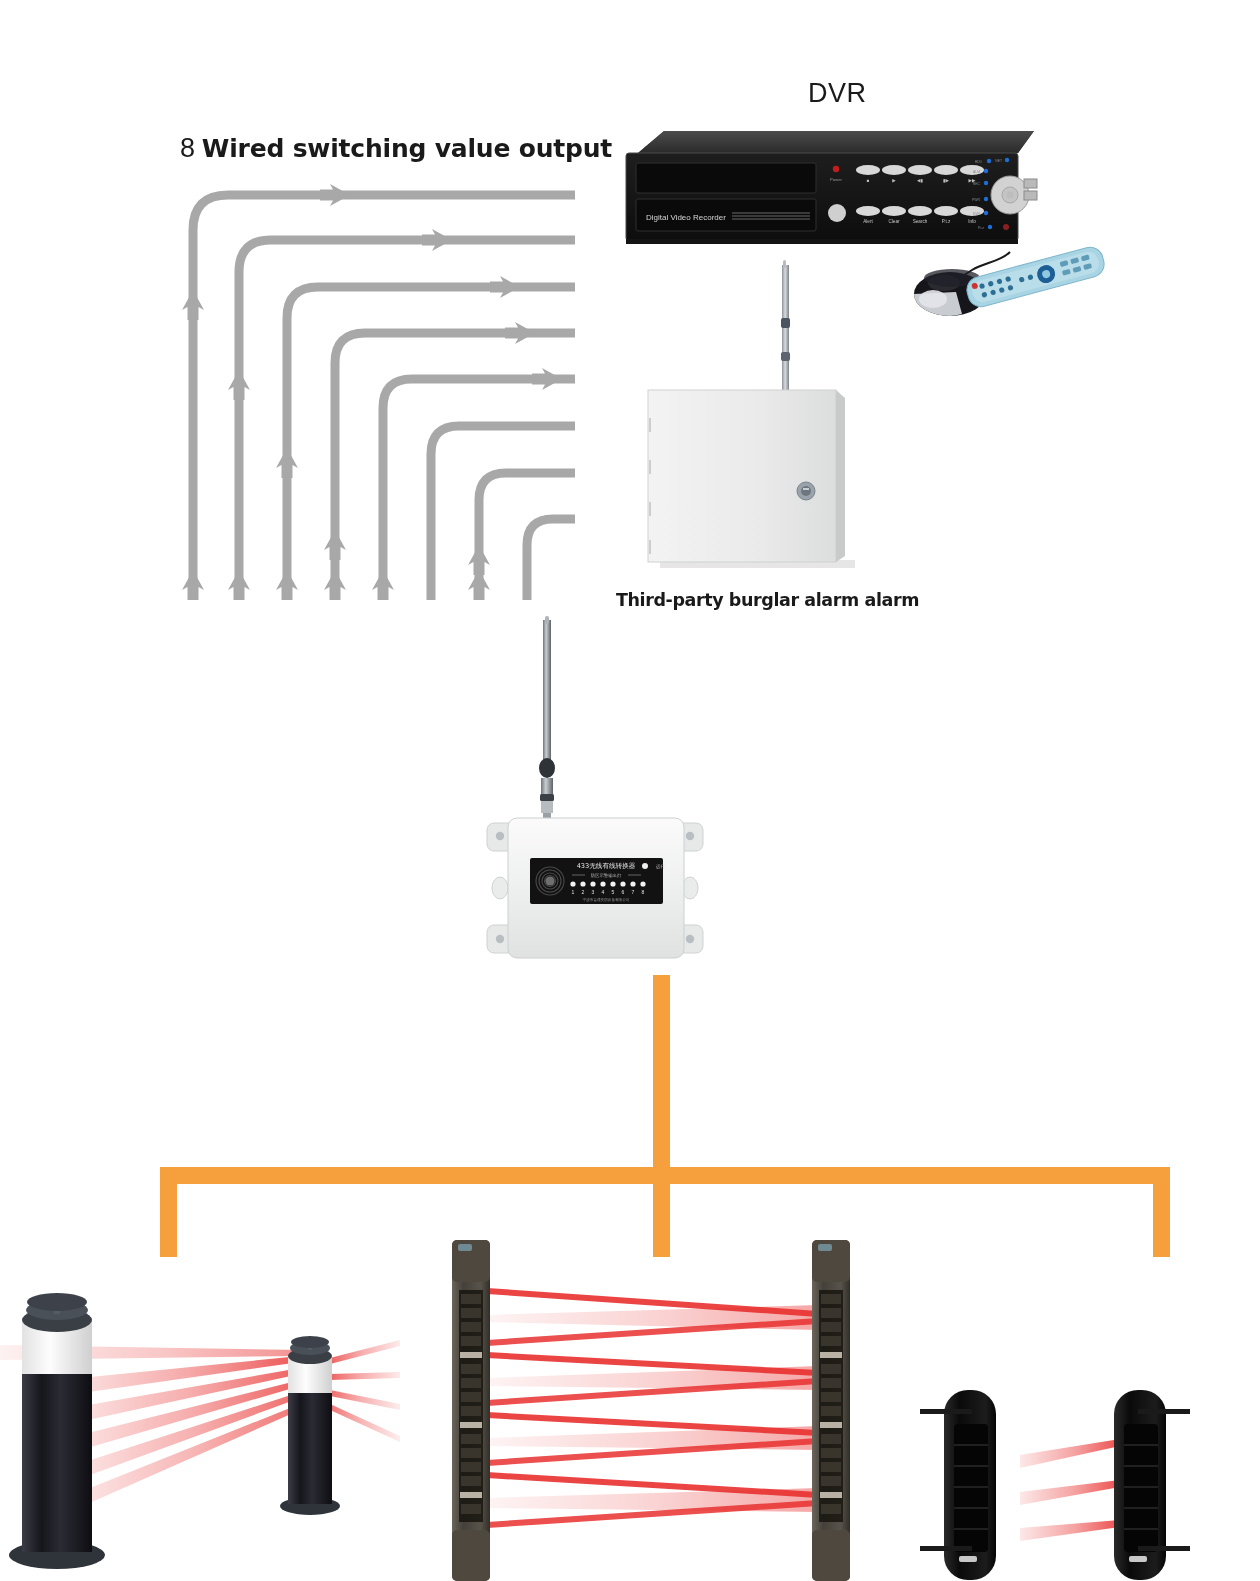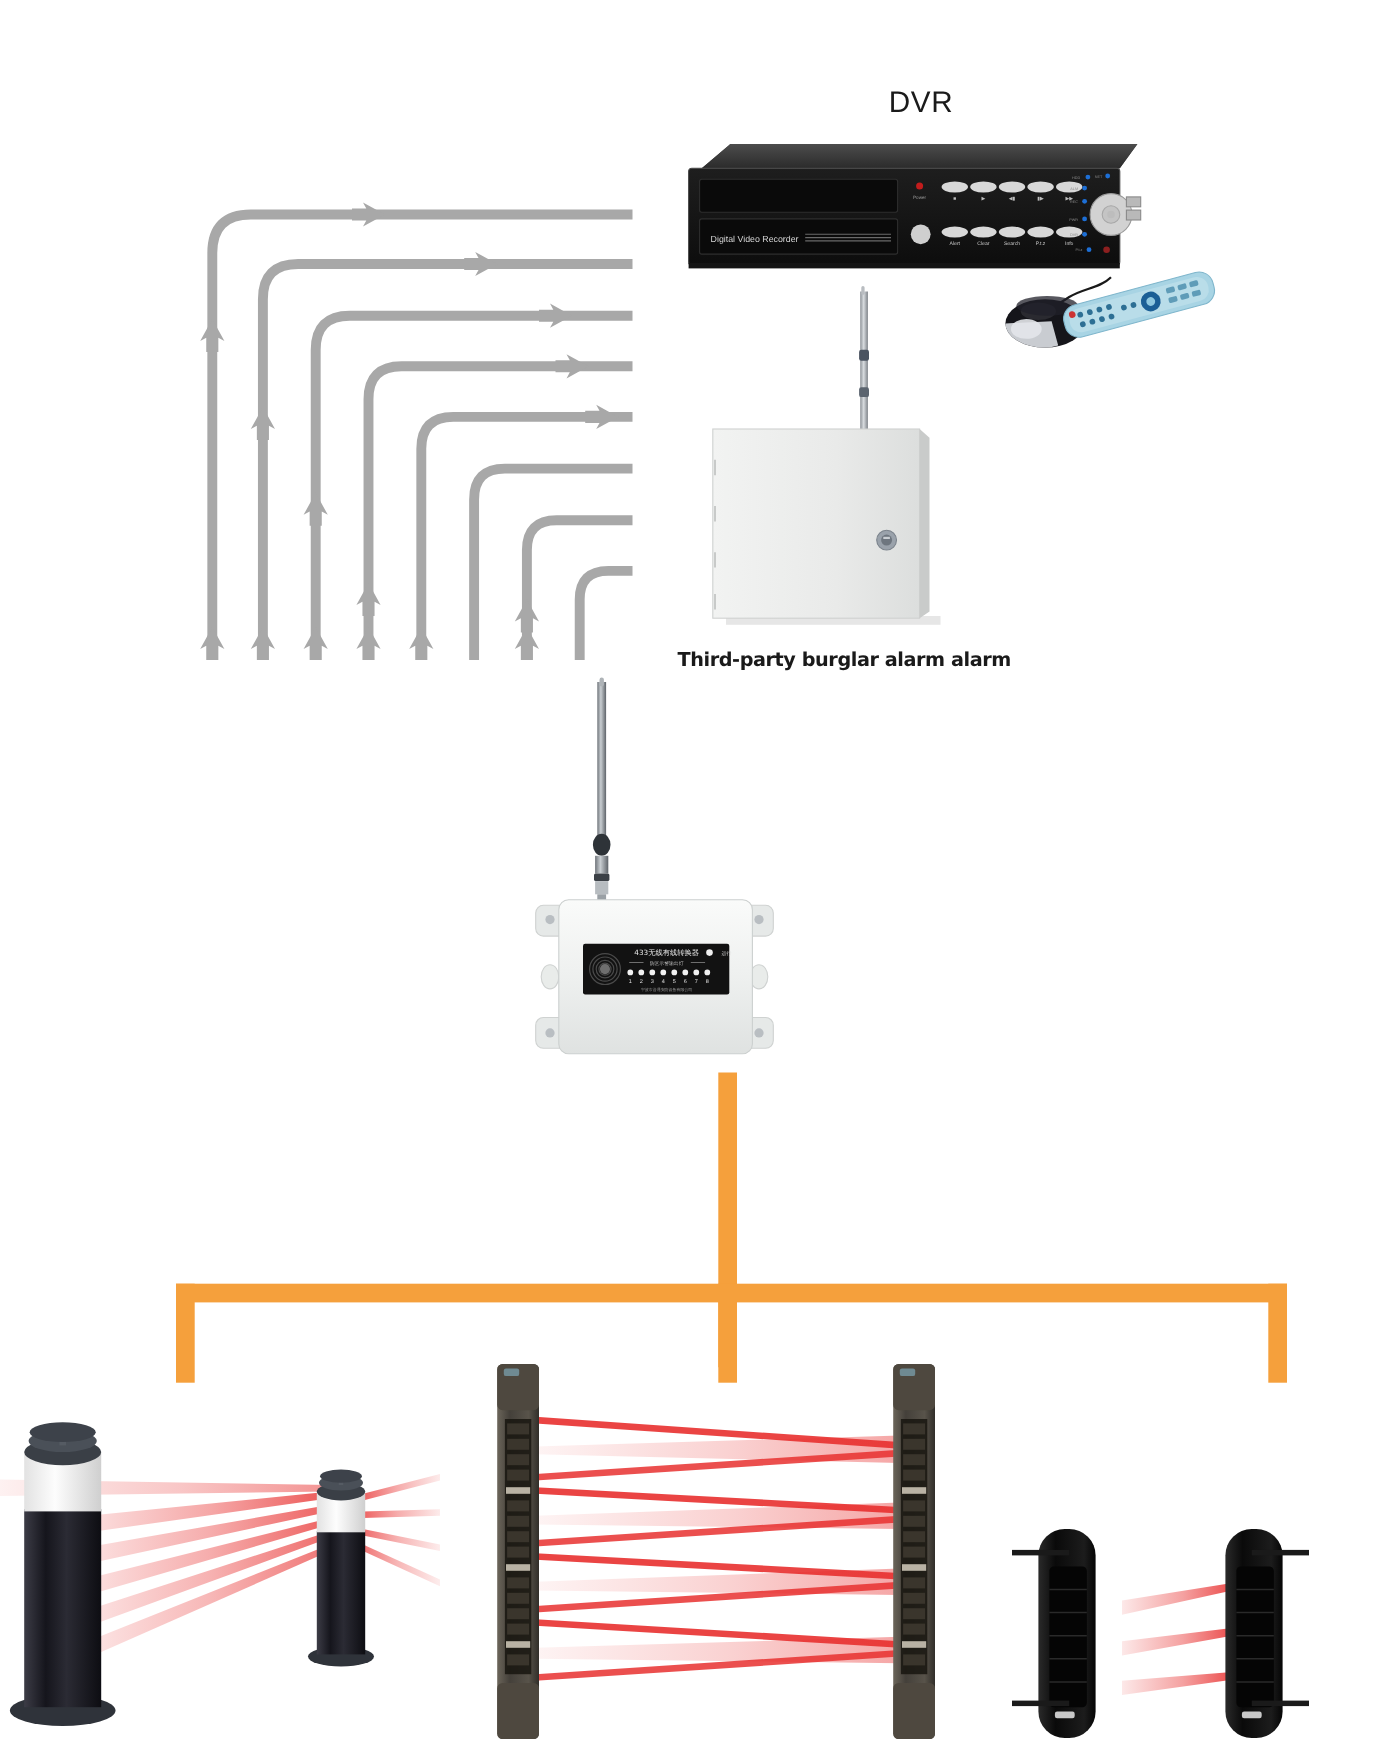--- a/index.html
+++ b/index.html
@@ -43,20 +43,23 @@
   
   #dvr-unit { position:absolute; left:620px; top:123px; width:420px; height:130px; }
 </style>
 </head>
 <body>
 
 <div id="stage">
 
   <div class="lbl" id="dvr-label">DVR</div>
 
+  <div class="lbl" id="flow-title">
+    <span class="num">8</span><span>Wired switching value output</span>
+  </div>
 
   <div class="lbl" id="host-label">Third-party burglar alarm alarm</div>
 
   <svg class="svglayer" width="1260" height="1581">
     <defs>
       <g id="ahead-up">
         <path d="M0,0 L-11,20 L-5.5,17 L-5.5,30 L5.5,30 L5.5,17 L11,20 Z" fill="#a8a8a8"></path>
       </g>
       <g id="ahead-right">
         <path d="M0,0 L-20,-11 L-17,-5.5 L-30,-5.5 L-30,5.5 L-17,5.5 L-20,11 Z" fill="#a8a8a8"></path>

